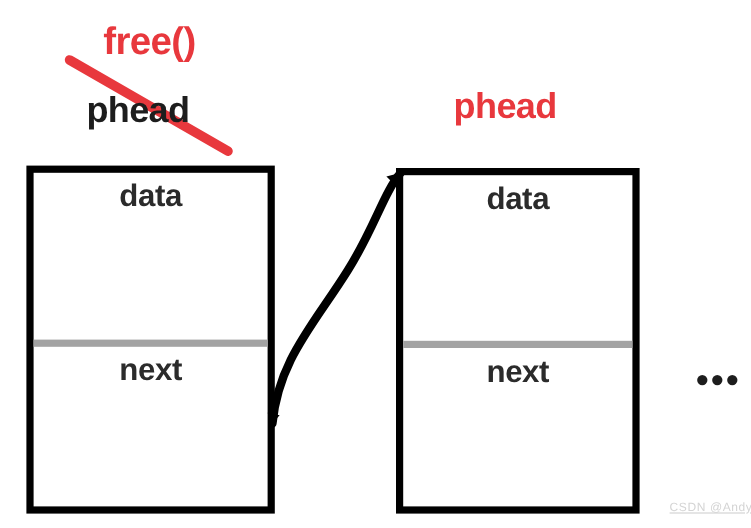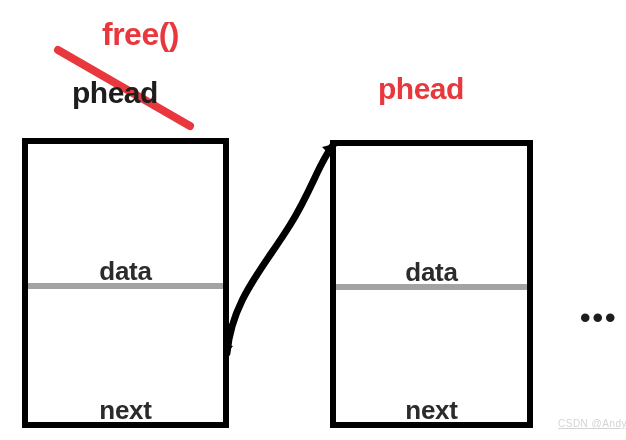--- a/index.html
+++ b/index.html
@@ -30,21 +30,21 @@
     position: absolute;
     box-sizing: border-box;
     border: 6px solid #000000;
     background: #ffffff;
   }
   .node-cell {
     position: absolute;
     left: 0;
     right: 0;
     display: flex;
-    align-items: flex-end;
+    align-items: flex-start;
     justify-content: center;
     box-sizing: border-box;
   }
   .cell-data { top: 0; height: 50%; }
   .cell-next { bottom: 0; height: 50%; border-top: 6px solid #a3a3a3; }
   .cell-text {
     font-weight: bold;
     font-size: 26px;
     color: #2b2b2b;
     letter-spacing: -0.3px;
@@ -79,21 +79,21 @@
     color: #d4d4d4;
     letter-spacing: 0.5px;
     white-space: nowrap;
   }
 </style>
 </head>
 <body>
 
 <div id="canvas">
 
-  <div class="label" id="free-label" style="left:102px; top:18px; font-size:32px; color:#e8383d;">free()</div>
+  <div class="label" id="free-label" style="left:86px; top:18px; font-size:32px; color:#e8383d;">free()</div>
 
   <svg id="strike-svg" viewBox="0 0 626 440">
     <line x1="58" y1="50" x2="190" y2="126" stroke="#e8383d" stroke-width="8" stroke-linecap="round"></line>
   </svg>
 
   <div class="label" id="old-phead-label" style="left:72px; top:78px; font-size:30px; color:#1d1d1d;">phead</div>
 
   <div class="label" id="new-phead-label" style="left:378px; top:74px; font-size:30px; color:#e8383d;">phead</div>
 
   <div class="node-box" id="node-1" style="left:22px; top:138px; width:207px; height:290px;">

